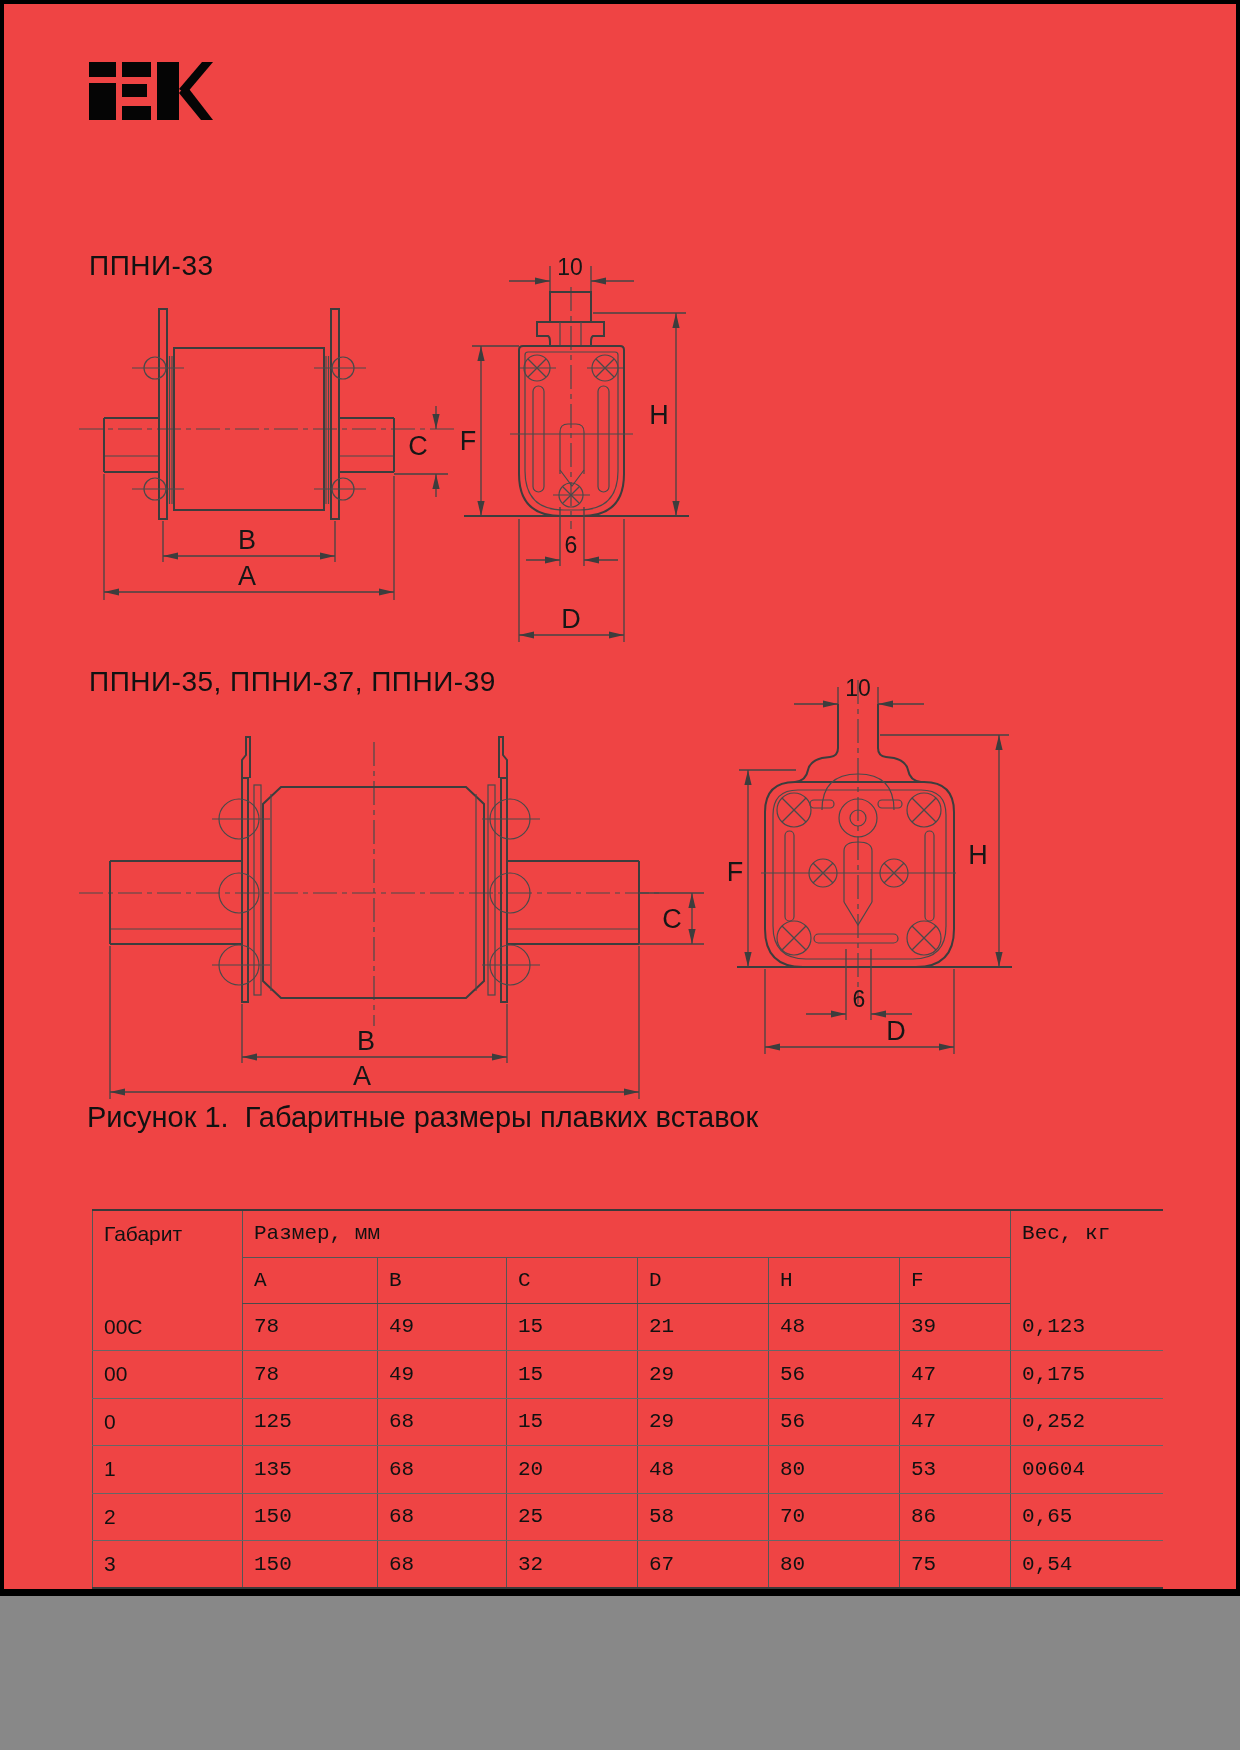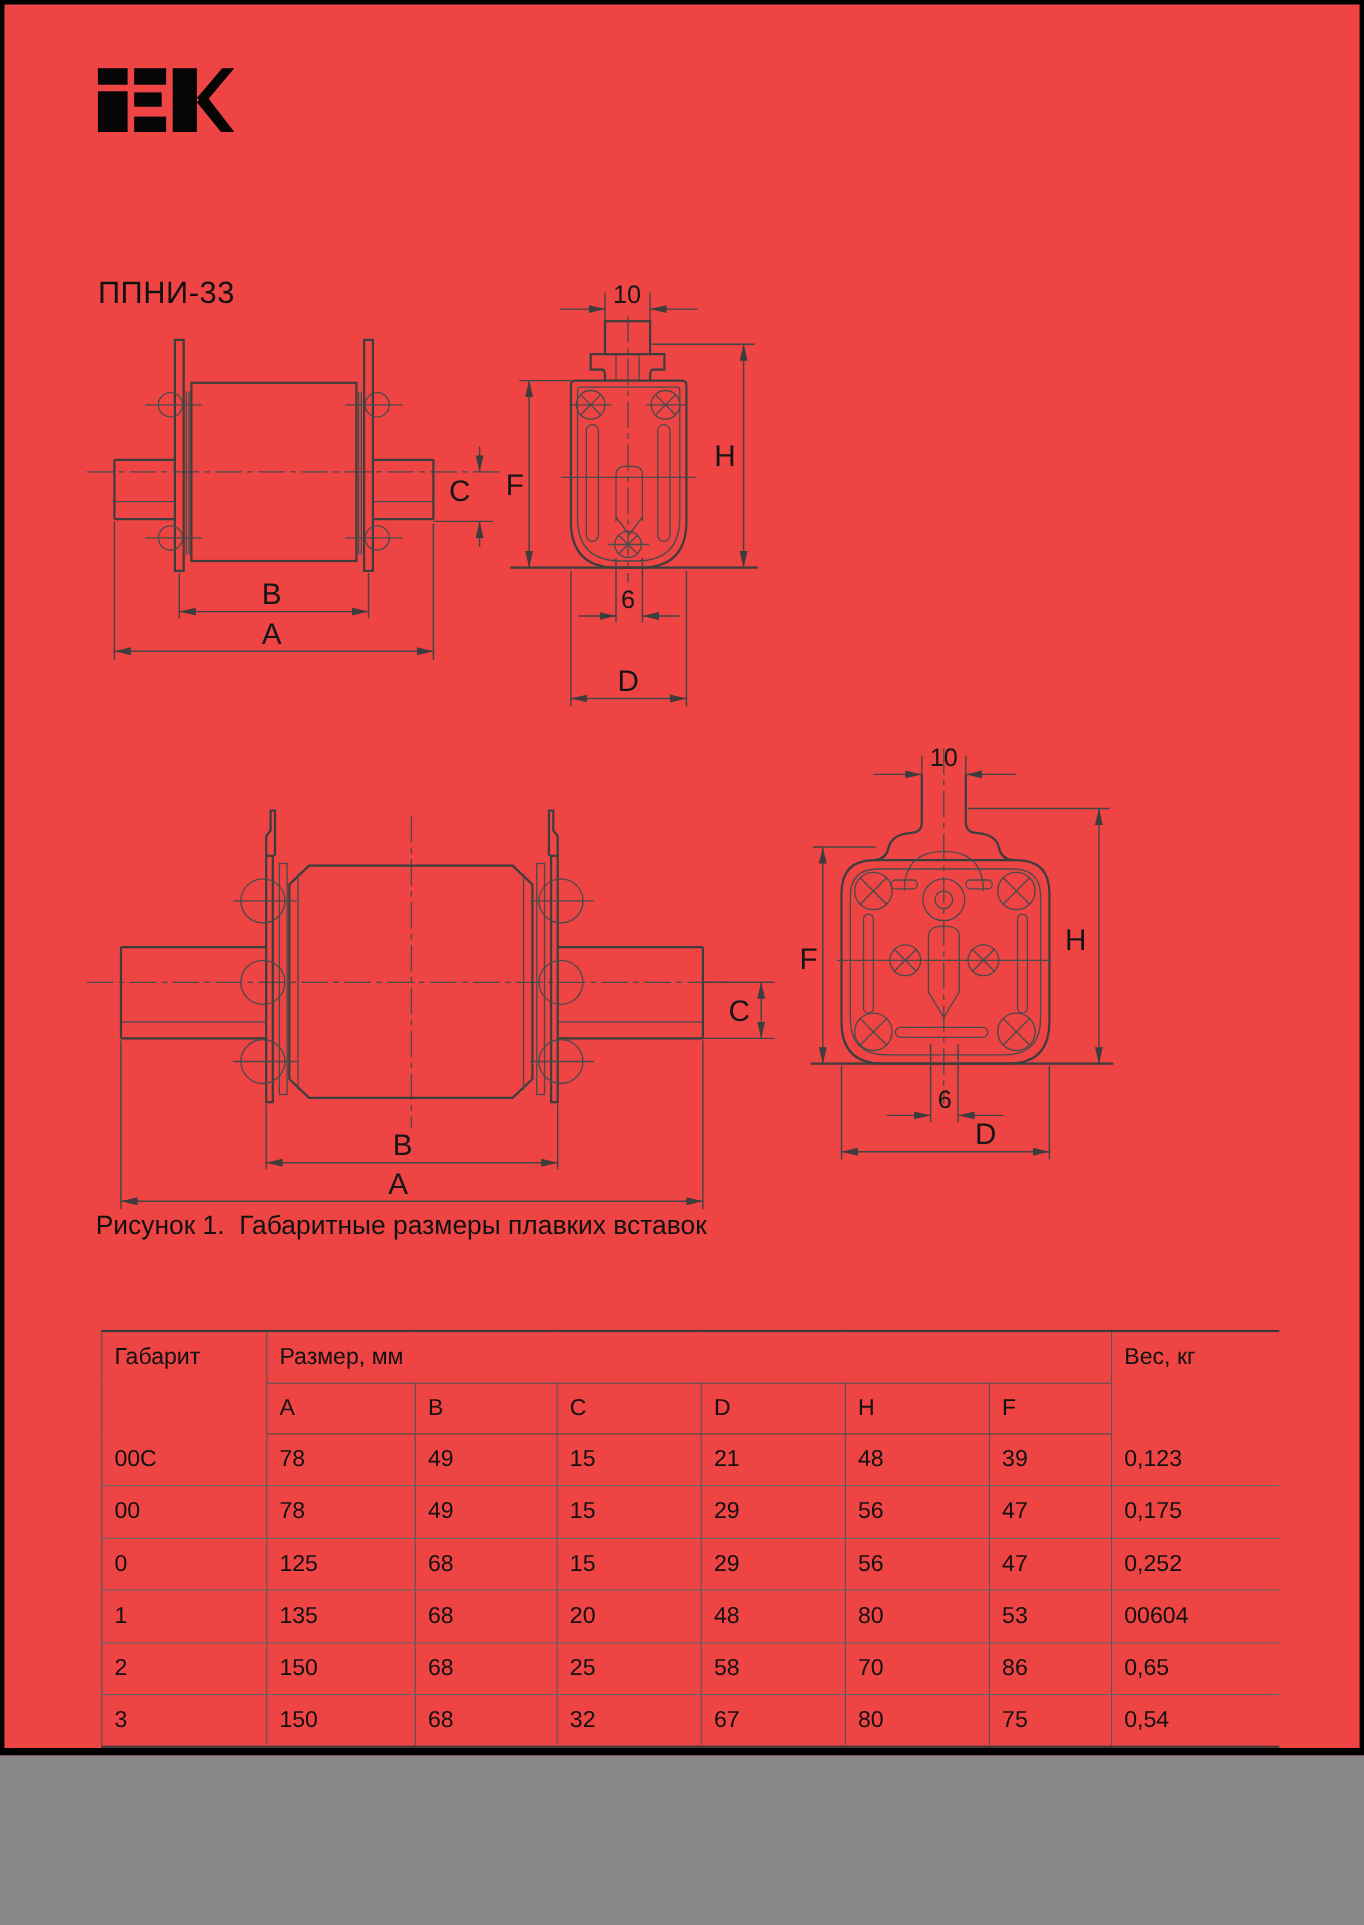--- a/index.html
+++ b/index.html
@@ -1,36 +1,36 @@
 <!DOCTYPE html>
 <html><head>
 <meta charset="utf-8">
 <style>
   html,body{margin:0;padding:0;background:#888;}
   #page{position:relative;width:1240px;height:1596px;background:#ef4444;
         border:4px solid #000;border-bottom-width:7px;box-sizing:border-box;
         font-family:"Liberation Sans",sans-serif;color:#1d1d1d;overflow:hidden;}
   .abs{position:absolute;}
   .dtitle{font-size:28px;letter-spacing:.5px;color:#111;white-space:nowrap;}
-  .caption{font-size:24px;color:#111;white-space:pre;}
+  .caption{font-size:29px;color:#111;white-space:pre;}
   svg{overflow:visible;}
   svg line,svg path,svg rect,svg circle,svg polyline{vector-effect:none;}
   .ol{stroke:#3d3d3d;stroke-width:2;fill:none;}
   .thin{stroke:#4a4a4a;stroke-width:1.2;fill:none;}
   .dim{stroke:#444;stroke-width:1.3;fill:none;}
   .cl{stroke:#4a4a4a;stroke-width:1.2;fill:none;stroke-dasharray:24 5 5 5;}
   .dl{font-size:27px;fill:#161616;text-anchor:middle;}
   .dn{font-size:23px;fill:#161616;text-anchor:middle;}
   
   #dims-table{position:absolute;left:88px;top:1205px;width:1070px;
               border-collapse:collapse;table-layout:fixed;
               border-top:2px solid #3a3a3a;font-size:21px;color:#111;}
   #dims-table td{padding:0 0 0 11px;white-space:nowrap;vertical-align:middle;}
   #dims-table .vt{vertical-align:top;padding-top:11px;}
-  #dims-table .bl{border-left:1.3px solid #555;}
+  #dims-table .bl{border-left:1.3px solid #555;font-family:Liberation Mono, monospace;}
   #dims-table .lft{border-left:1.3px solid #555;}
   #dims-table tr.h1{height:47px;padding-left:29px;}
   #dims-table tr.h2{height:46px;}
   #dims-table tr.dr{height:47.5px;}
   #dims-table tr.h1 td.grp{border-bottom:1.5px solid #555;}
   #dims-table tr.h2 td{border-bottom:1.5px solid #4a4a4a;}
   #dims-table tr.dr td{border-bottom:1.5px solid #666;padding-left:11px;}
   #dims-table tr.dr.last td{border-bottom:2px solid #3a3a3a;}
 </style>
 </head>
@@ -56,20 +56,21 @@
       <rect x="33" y="0" width="29" height="15"></rect>
       <rect x="33" y="22" width="25" height="13"></rect>
       <rect x="33" y="44" width="29" height="14"></rect>
       <rect x="68" y="0" width="22" height="58"></rect>
       <polygon points="90,27 113,0 124,0 97,32"></polygon>
       <polygon points="97,23 124,58 112,58 90,31"></polygon>
     </g>
   </svg>
 
   <div class="abs dtitle" style="left:85px;top:246px;">ППНИ-33</div>
+  <div class="abs dtitle" style="left:85px;top:662px;">ППНИ-35, ППНИ-37, ППНИ-39</div>
   <div class="abs caption" style="left:83px;top:1097px;">Рисунок 1.  Габаритные размеры плавких вставок</div>
 
   <svg class="abs" style="left:70px;top:280px;" width="395" height="330" viewBox="70 280 395 330">
     <line class="cl" x1="75" y1="425" x2="452" y2="425"></line>
 
     <line class="ol" x1="100" y1="414" x2="155" y2="414"></line>
     <line class="ol" x1="100" y1="468" x2="155" y2="468"></line>
     <line class="thin" x1="100" y1="452" x2="155" y2="452"></line>
     <line class="ol" x1="100" y1="414" x2="100" y2="468"></line>
     <line class="ol" x1="335" y1="414" x2="390" y2="414"></line>

